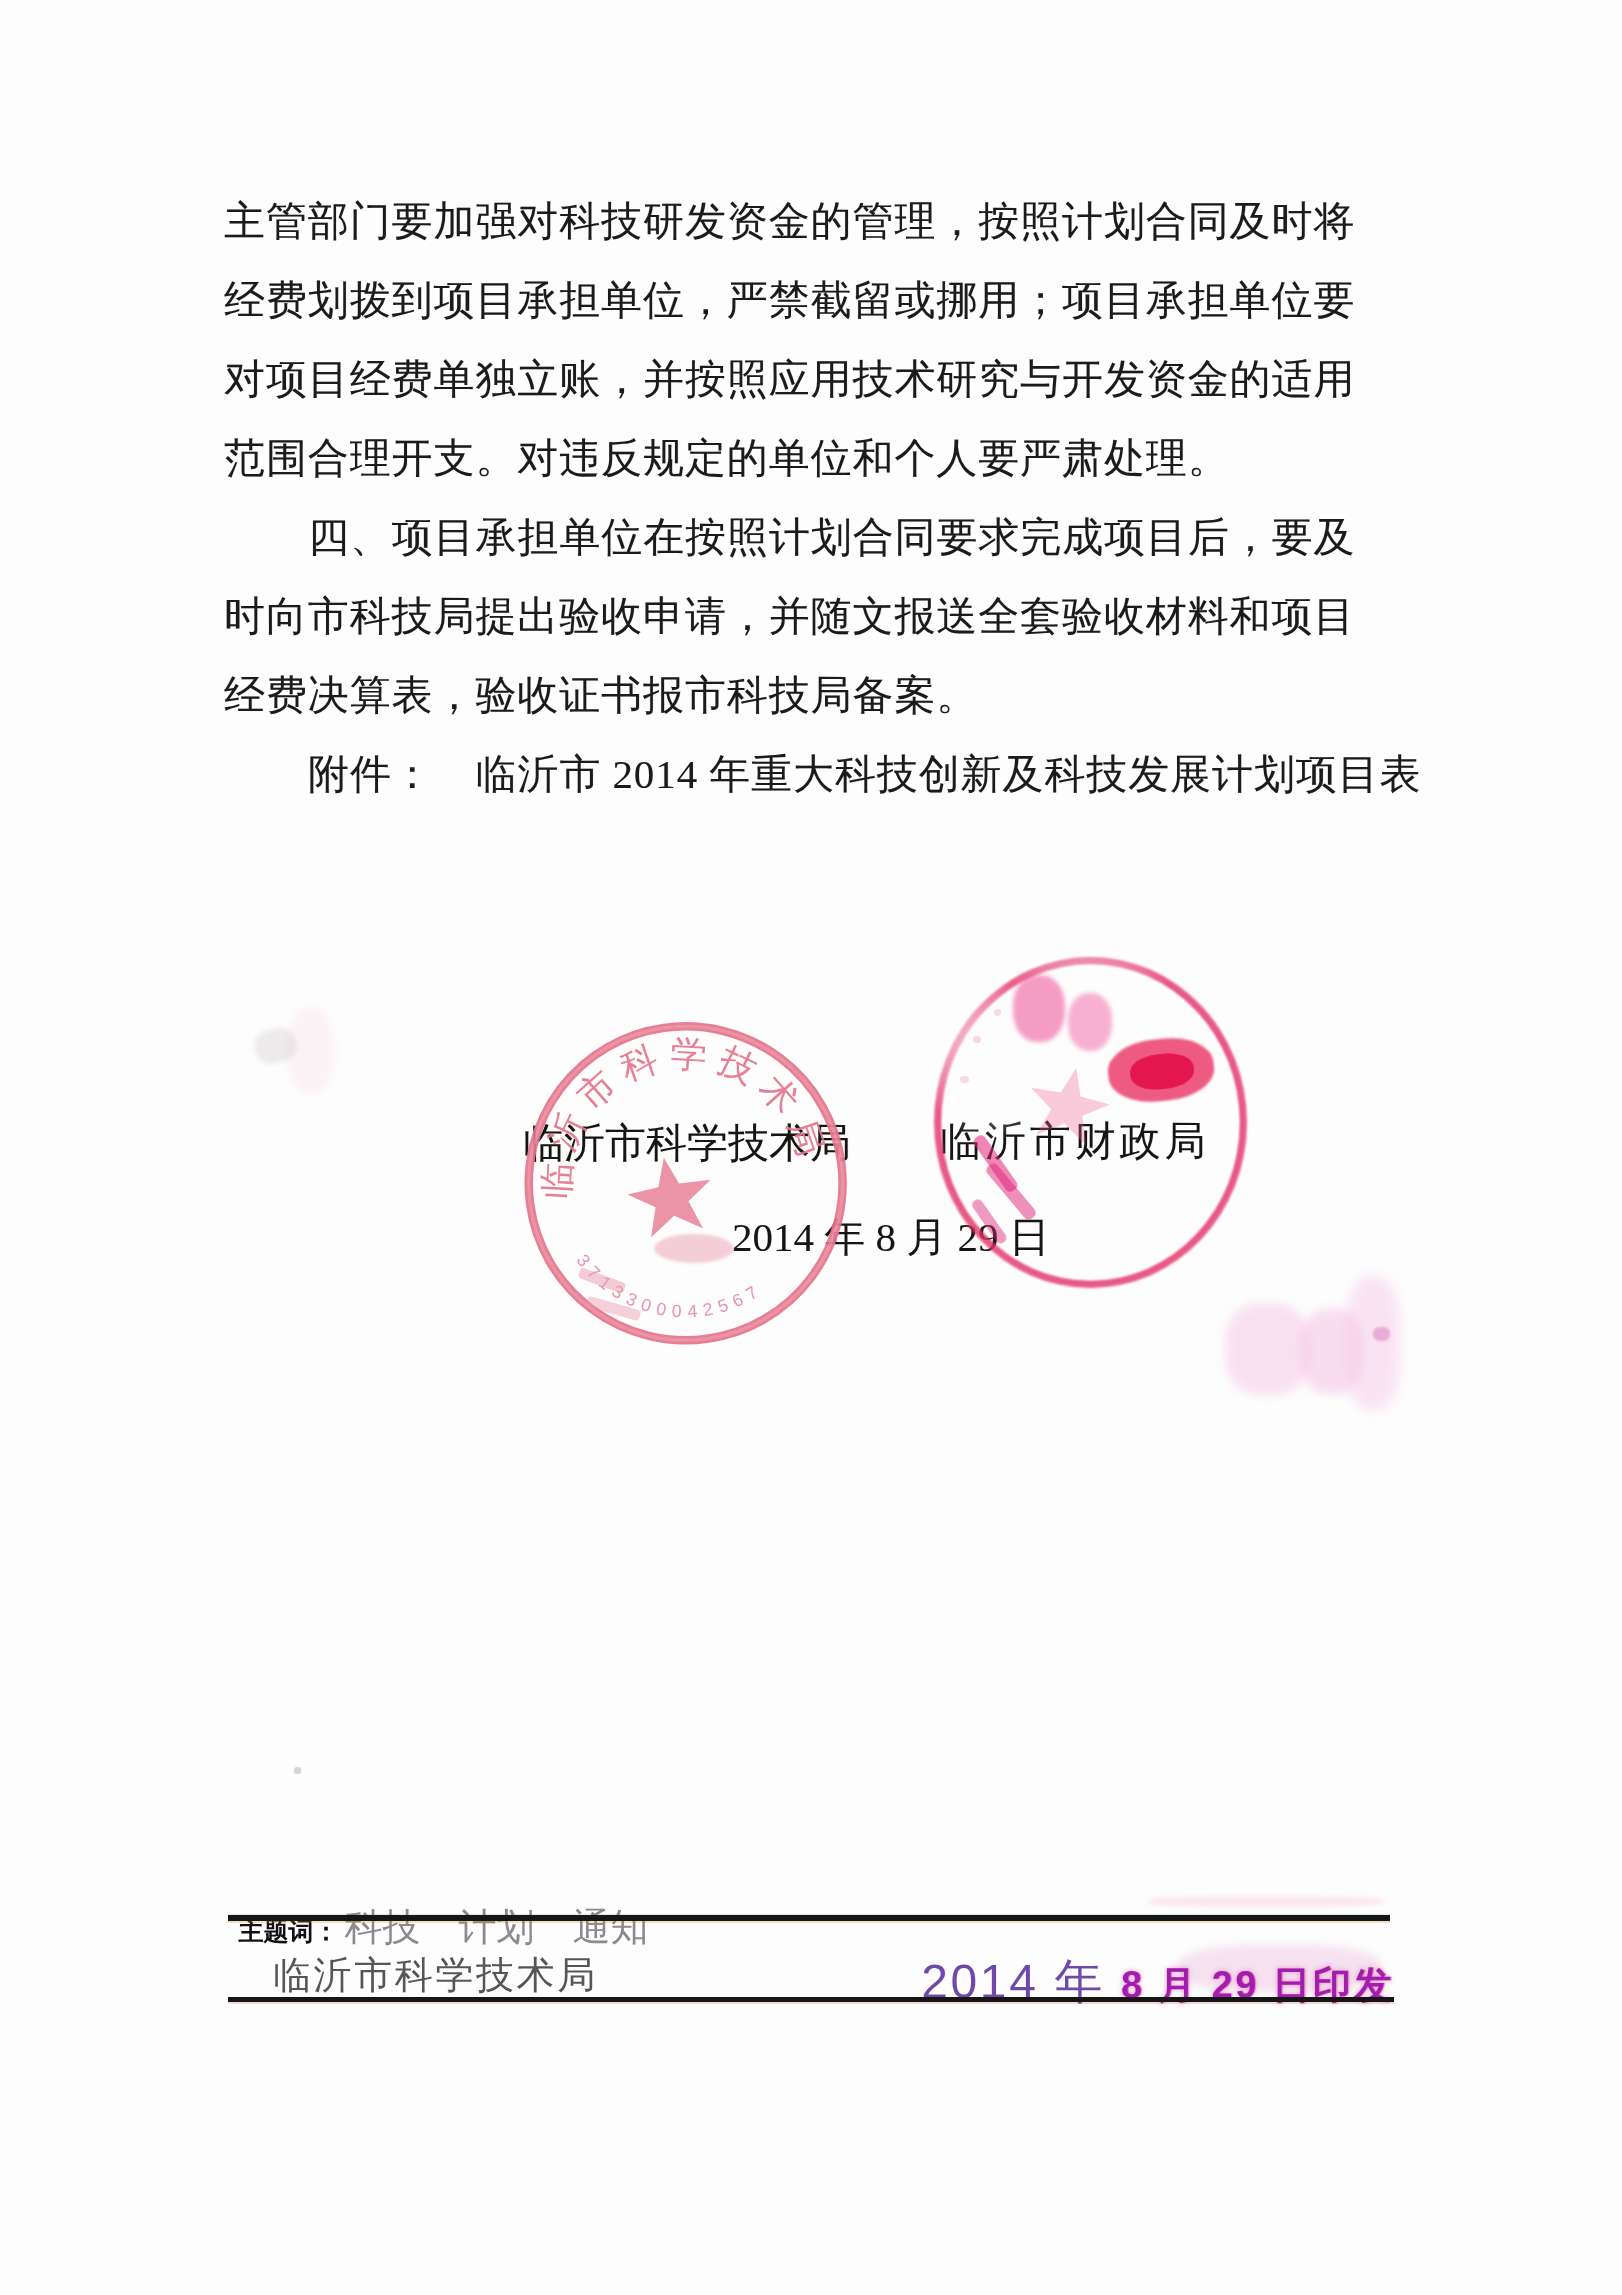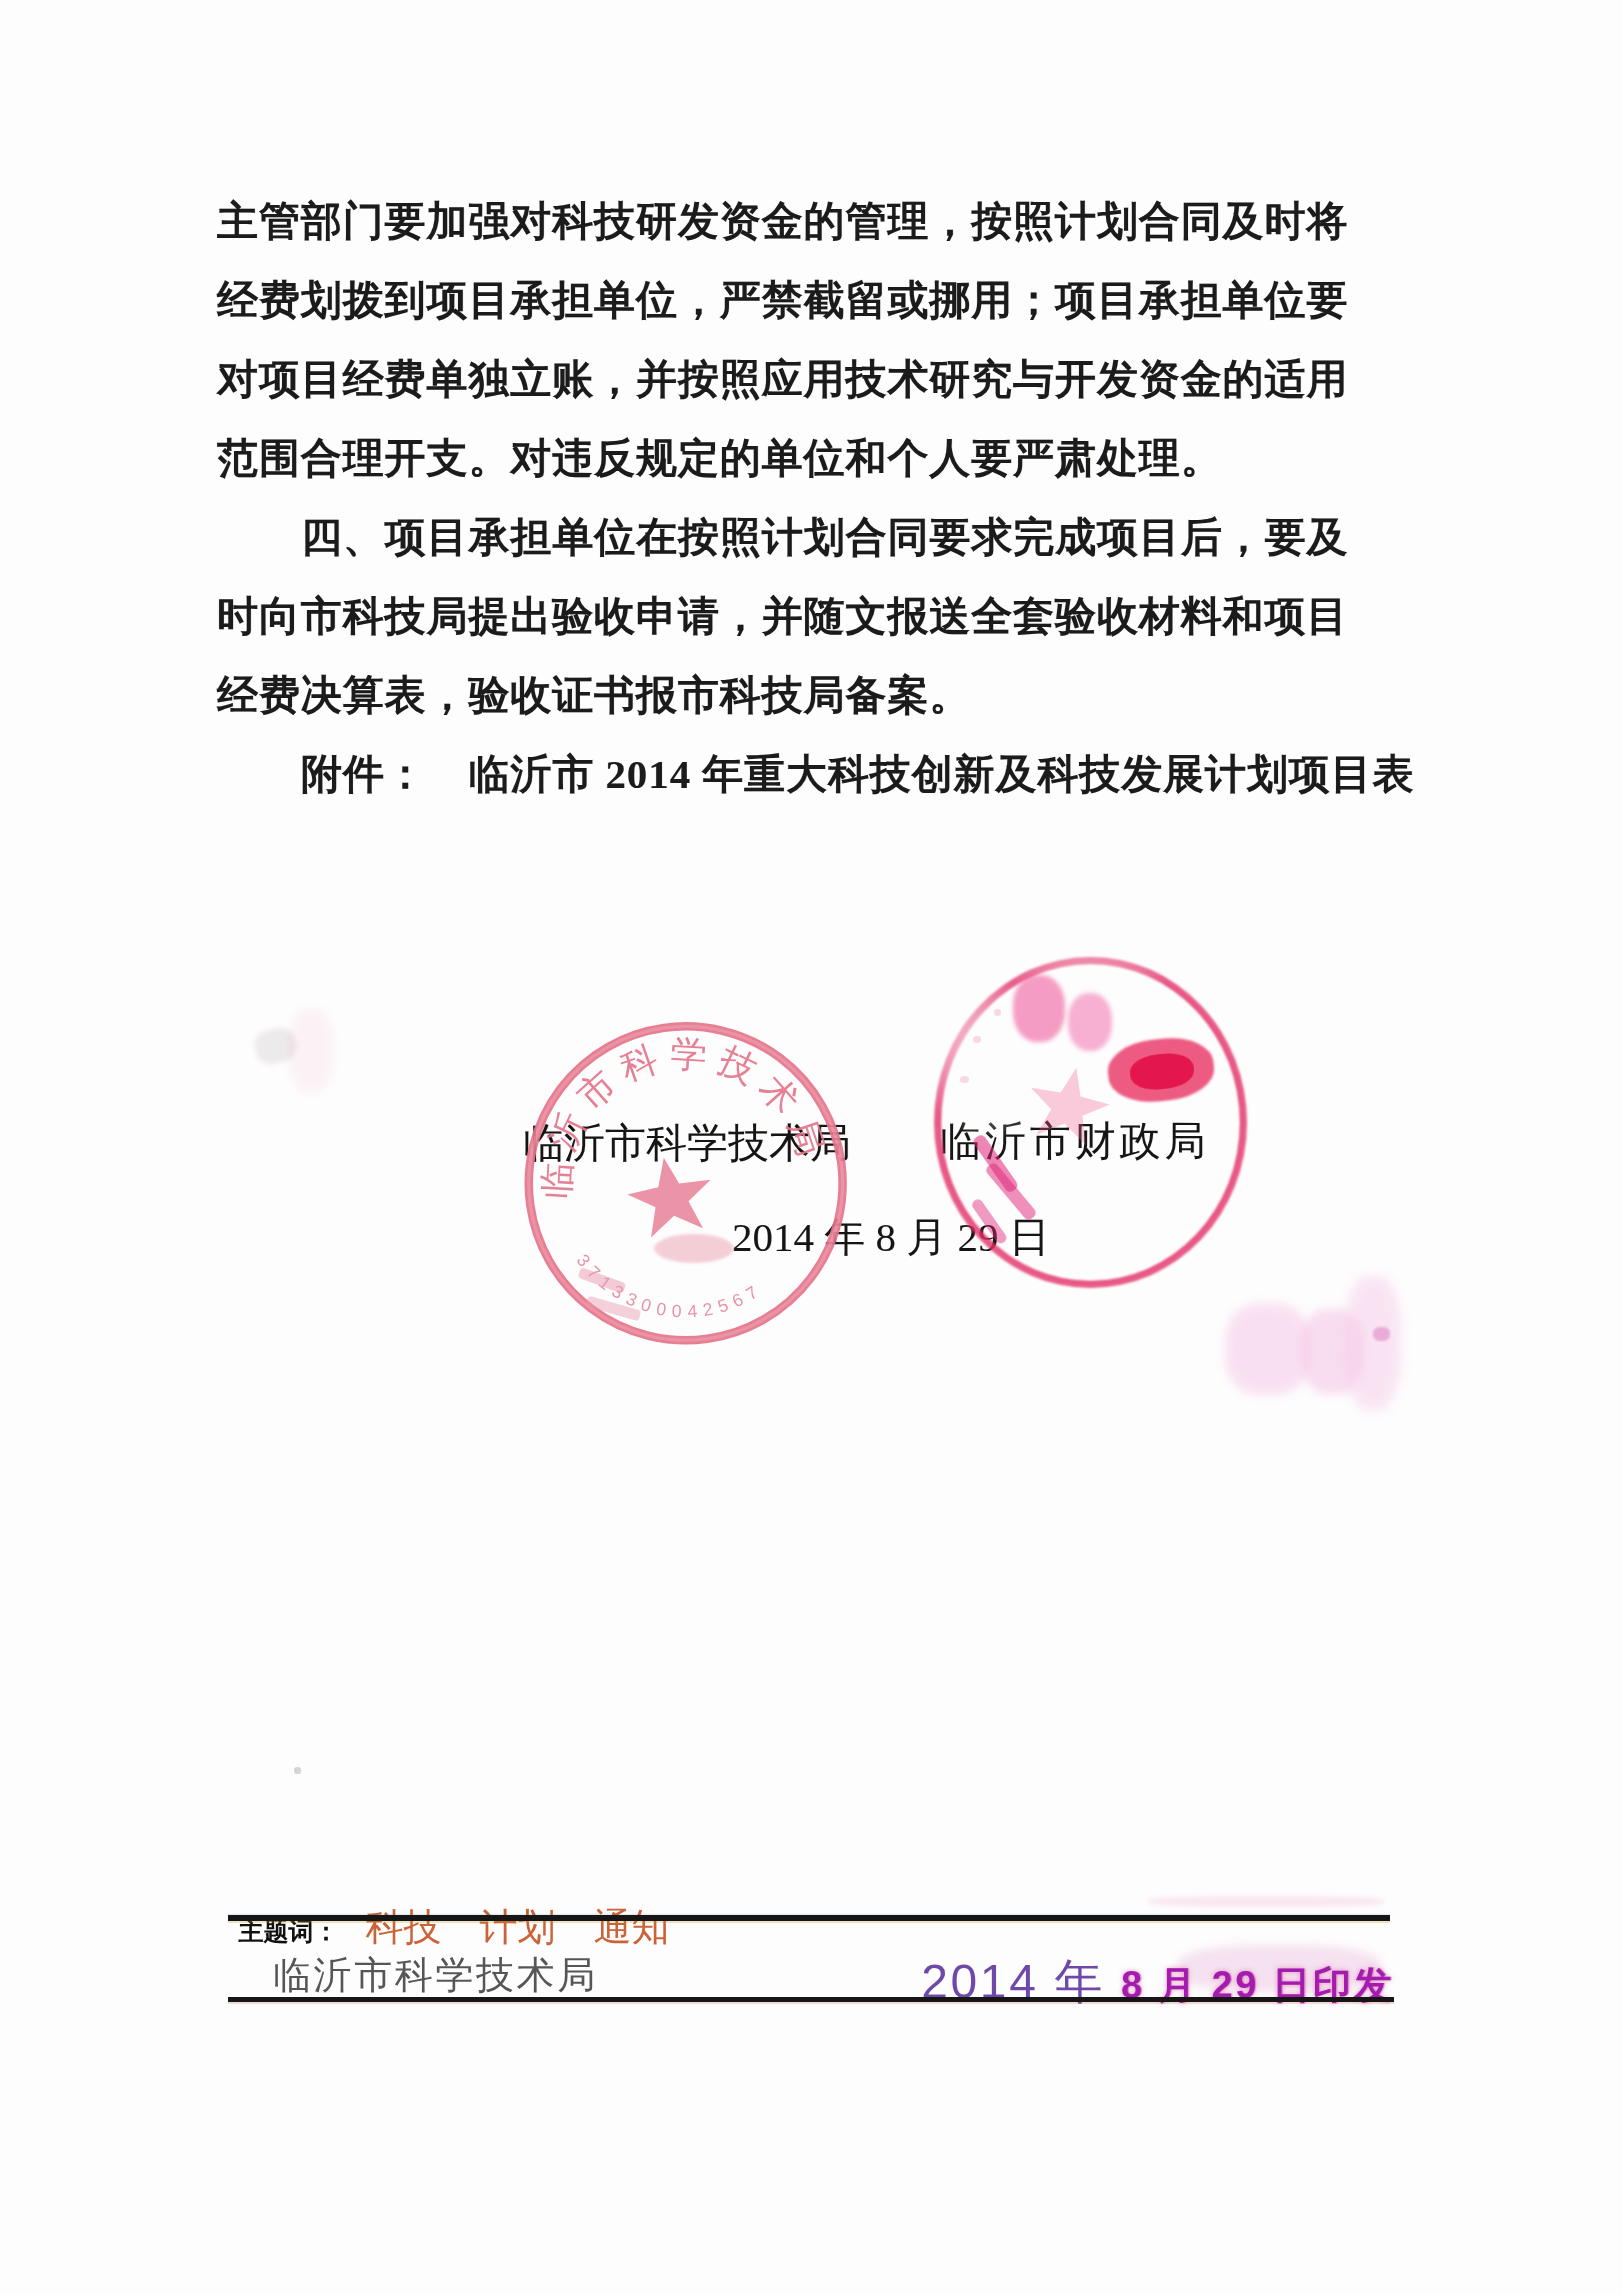--- a/index.html
+++ b/index.html
@@ -4,21 +4,21 @@
 <style>
   html,body{margin:0;padding:0;background:#e8e8e8;}
   .page{
     position:relative;
     width:1623px;height:2295px;
     background:#fdfdfd;
     overflow:hidden;
     font-family:"Liberation Serif","DejaVu Serif",serif;
   }
   
-  .body-block{position:absolute;left:217px;top:182px;z-index:3;font-weight:bold;}
+  .body-block{position:absolute;left:224px;top:182px;z-index:3;}
   .line{
     position:relative;height:79px;line-height:79px;
     font-size:41px;color:#1b1b1b;letter-spacing:0.9px;white-space:pre;
     text-shadow:0.4px 0 0 rgba(120,70,20,.18), -0.4px 0 0 rgba(20,70,140,.14);
   }
   .line.indent{padding-left:84px;}
   
   .sig{position:absolute;z-index:3;font-size:41px;color:#151515;white-space:pre;
        text-shadow:0.4px 0 0 rgba(120,70,20,.18);}
   .sig-left{left:523px;top:1116px;}
@@ -72,21 +72,21 @@
   .bl5{left:288px;top:1008px;width:46px;height:85px;background:#f3b9cd;opacity:.15;filter:blur(3.9px);}
   .bl6{left:255px;top:1029px;width:41px;height:34px;background:#9e8a96;opacity:.16;filter:blur(2.6px);transform:rotate(-14deg);}
   .bl7{left:1148px;top:1896px;width:236px;height:10.5px;background:#eb82b4;opacity:.18;filter:blur(2.6px);}
   .bl8{left:1178px;top:1945px;width:203px;height:47px;background:#c83ca0;opacity:.14;filter:blur(4.6px);}
   .dot1{left:294px;top:1767px;width:7.2px;height:7.2px;background:#6f6f6f;opacity:.28;filter:blur(0.7px);}
 
   
   .subject-row{position:absolute;left:228px;top:1864px;z-index:3;height:42px;line-height:42px;white-space:pre;}
   .subject-label{font-size:25px;font-weight:bold;color:#101010;
                  font-family:"Liberation Sans","DejaVu Sans",sans-serif;}
-  .subject-terms{font-size:38px;color:#c2410c;opacity:.82;filter:blur(0.3px);margin-left:27px;
+  .subject-terms{font-size:38px;color:#737373;opacity:.82;filter:blur(0.3px);margin-left:6px;
                  font-family:"Liberation Sans","DejaVu Sans",sans-serif;}
   .rule{position:absolute;left:228px;background:#161616;z-index:3;}
   .rule1{top:1915px;width:1162px;height:5.9px;
          box-shadow:0 2px 0 rgba(190,150,20,.25), 0 -1.3px 0 rgba(30,90,160,.12);}
   .rule2{top:1997px;width:1166px;height:5.2px;
          box-shadow:0 2px 0 rgba(190,60,40,.18);}
   .footer-row{position:absolute;left:0;top:1950px;width:1623px;height:44px;z-index:3;}
   .footer-issuer{position:absolute;left:273px;top:0;font-size:38px;letter-spacing:2.6px;
                  color:#3a3a3a;opacity:.85;filter:blur(0.3px);white-space:pre;
                  font-family:"Liberation Sans","DejaVu Sans",sans-serif;}

